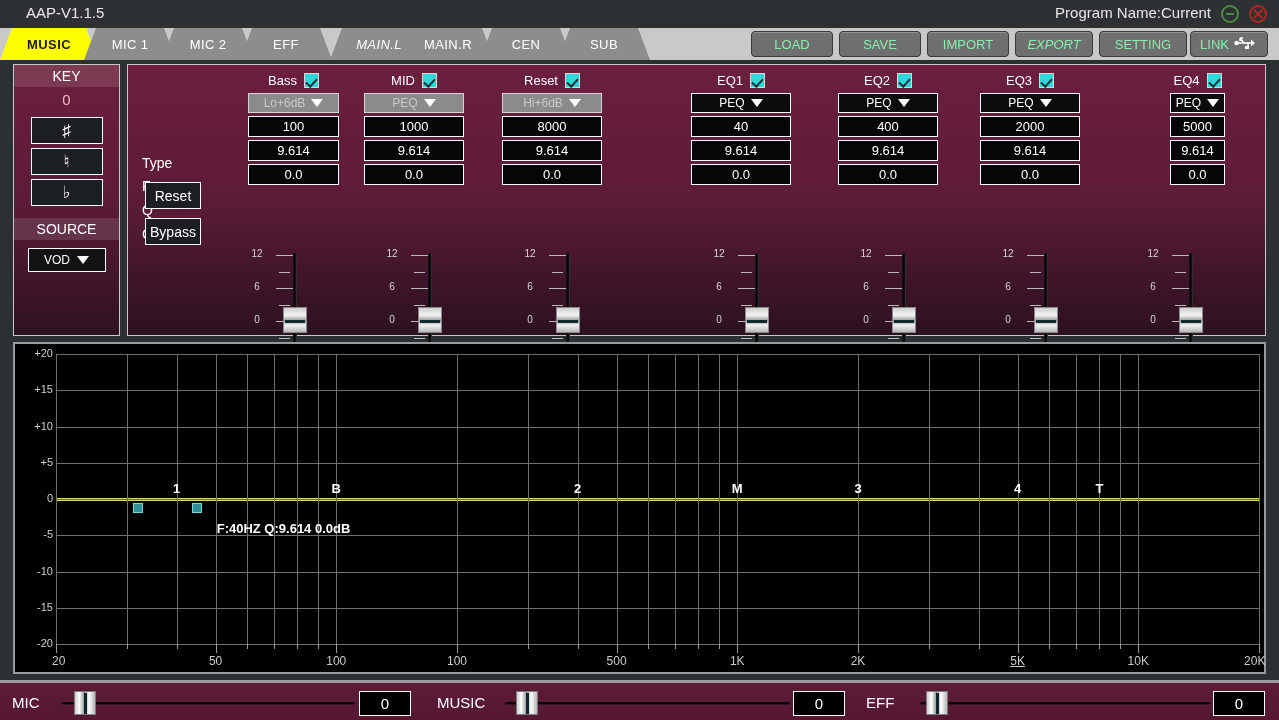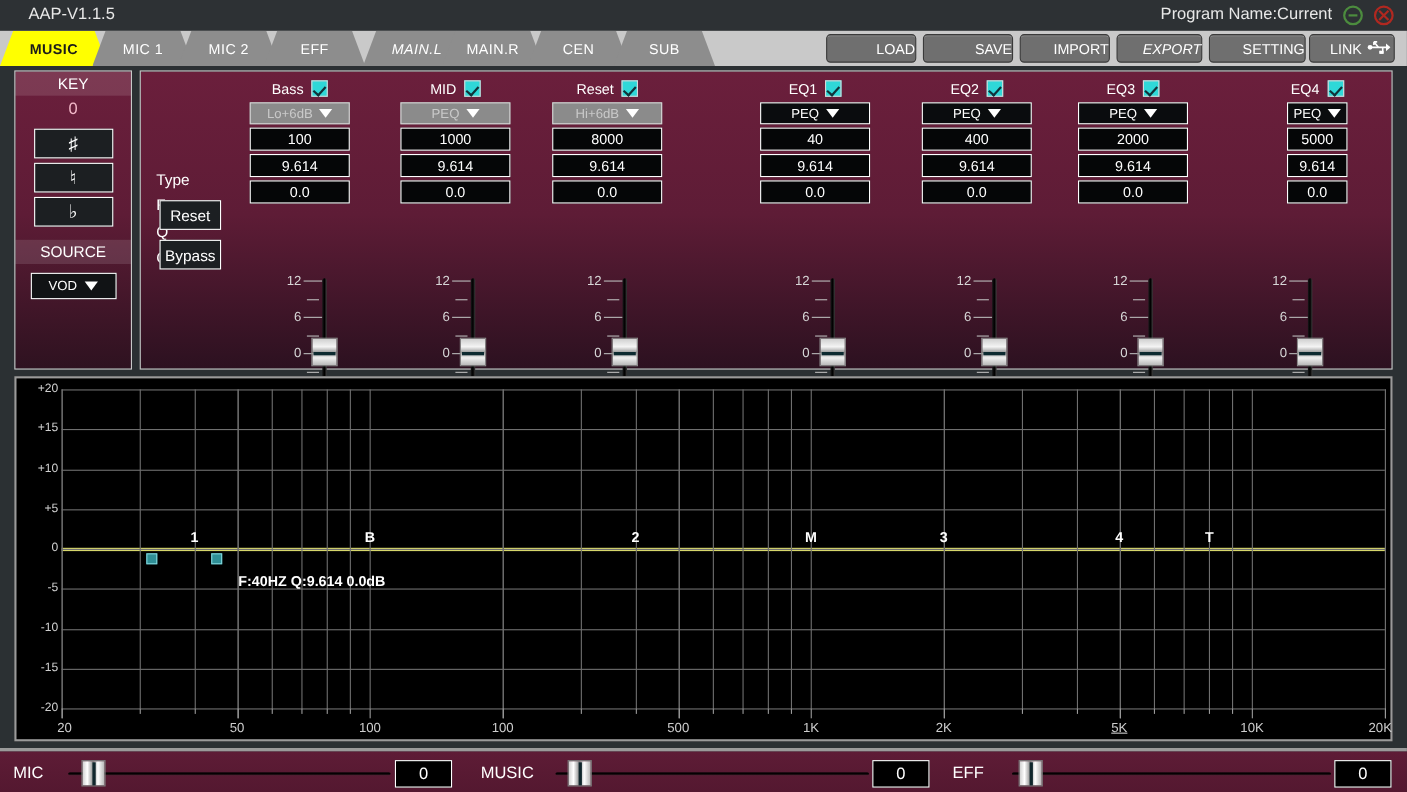--- a/index.html
+++ b/index.html
@@ -60,22 +60,22 @@
     font-size: 13px; color: #ffffff; cursor: pointer;
     letter-spacing: 0.4px;
   }
   .tab.active { background: #ffff00; color: #1a1a1a; font-weight: bold; }
 
   
   .topbtn {
     position: absolute; top: 31px; height: 26px;
     background: #6f6f6f;
     border: 1px solid #3a3a3a; border-radius: 4px;
-    display: flex; align-items: center; justify-content: flex-end;
-    font-size: 13px; color: #ffffff; cursor: pointer;
+    display: flex; align-items: center; justify-content: center;
+    font-size: 13px; color: #86efac; cursor: pointer;
     box-shadow: inset 0 1px 0 rgba(255,255,255,.25);
   }
   #usb-icon { margin-left: 5px; }
 
   
   #key-panel {
     position: absolute; left: 13px; top: 64px; width: 107px; height: 272px;
     background: linear-gradient(180deg, #6b1f3c 0%, #5e1c36 48%, #2e1220 100%);
     border: 1px solid #c8c8c8;
   }
@@ -152,21 +152,21 @@
   
   .fader { position: absolute; top: 186px; width: 100px; height: 140px; }
   .fader-scale { position: absolute; left: 0; top: 0; width: 56px; height: 140px; }
   .tk {
     position: absolute; right: 0; height: 1px; background: #b9b9b9;
   }
   .tk.major { width: 17px; }
   .tk.minor { width: 11px; right: 3px; }
   .tklbl {
     position: absolute; right: 19px; transform: translateY(-7px);
-    font-size: 12px; color: #d6d6d6; text-align: right; width: 34px;
+    font-size: 10px; color: #d6d6d6; text-align: center; width: 34px;
   }
   .fader-track {
     position: absolute; left: 56px; top: 2px; width: 4px; height: 136px;
     background: linear-gradient(90deg,#171718,#000,#3d3d3d);
     border-radius: 2px;
   }
   .fader-thumb {
     position: absolute; left: 46px; top: 56px; width: 24px; height: 26px;
     background: linear-gradient(180deg,#cfcfcf 0%,#f4f4f4 30%,#9a9a9a 52%,#f0f0f0 72%,#b8b8b8 100%);
     border: 1px solid #8a8a8a; cursor: pointer;
@@ -322,21 +322,21 @@
   </div>
 
   <div id="eq-panel">
     <div class="row-label" style="top:90px">Type</div>
     <div class="row-label" style="top:113px">Freq</div>
     <div class="row-label" style="top:137px">Q</div>
     <div class="row-label" style="top:161px">Gain</div>
     <div class="sqbtn" style="top:117px">Reset</div>
     <div class="sqbtn" style="top:153px">Bypass</div>
     <div id="bands-host">
-        <div class="band" style="left: 90px; padding-left: 9px;">
+        <div class="band" style="left: 111px; padding-left: 9px;">
           <div class="band-head">
             <span>Bass</span>
             <span class="chk"></span>
           </div>
           <div class="ddown disabled">
             <span>Lo+6dB</span>
             <span class="caret"></span>
           </div>
           <div class="field">100</div>
           <div class="field">9.614</div>

